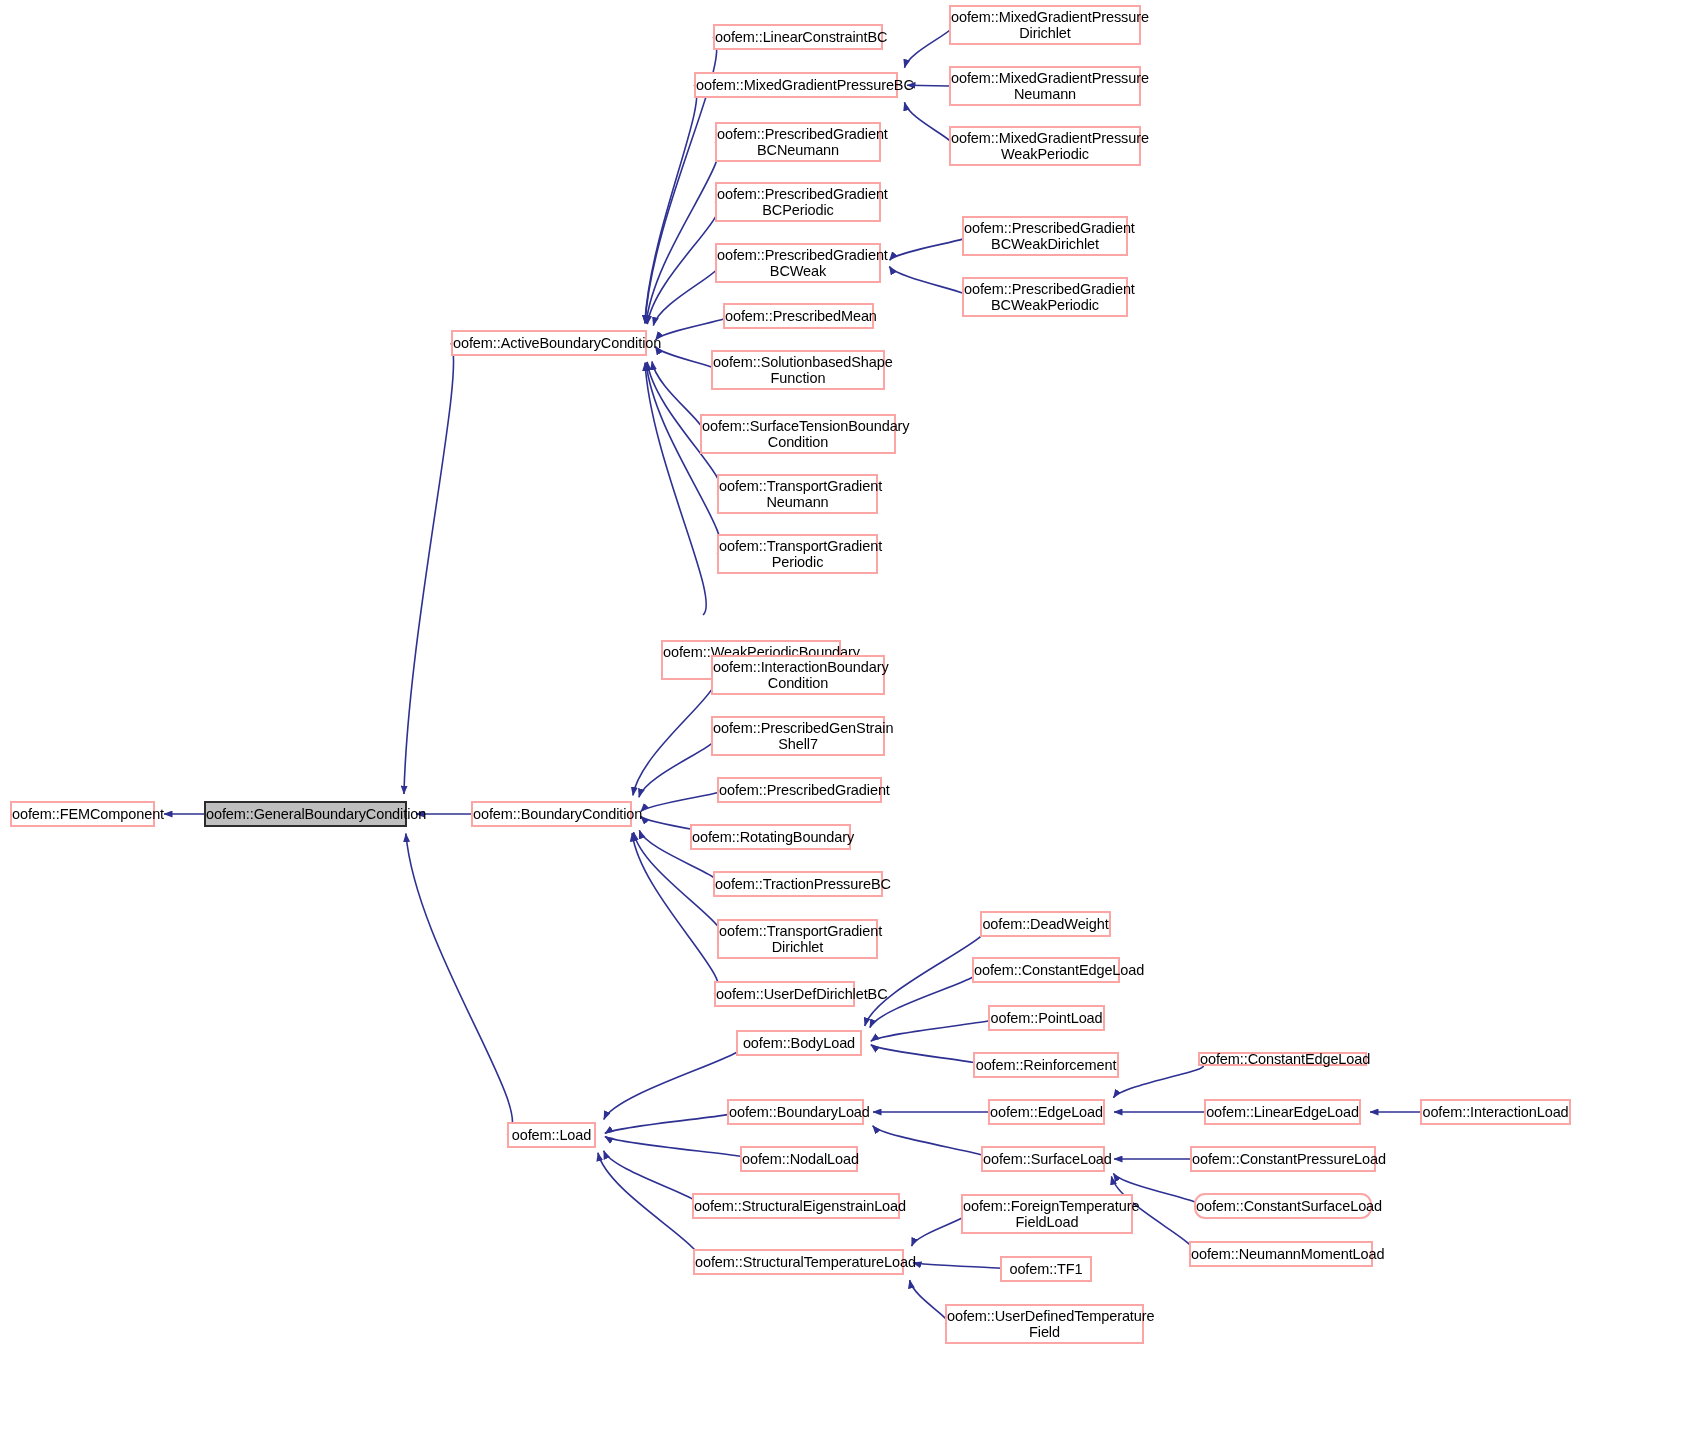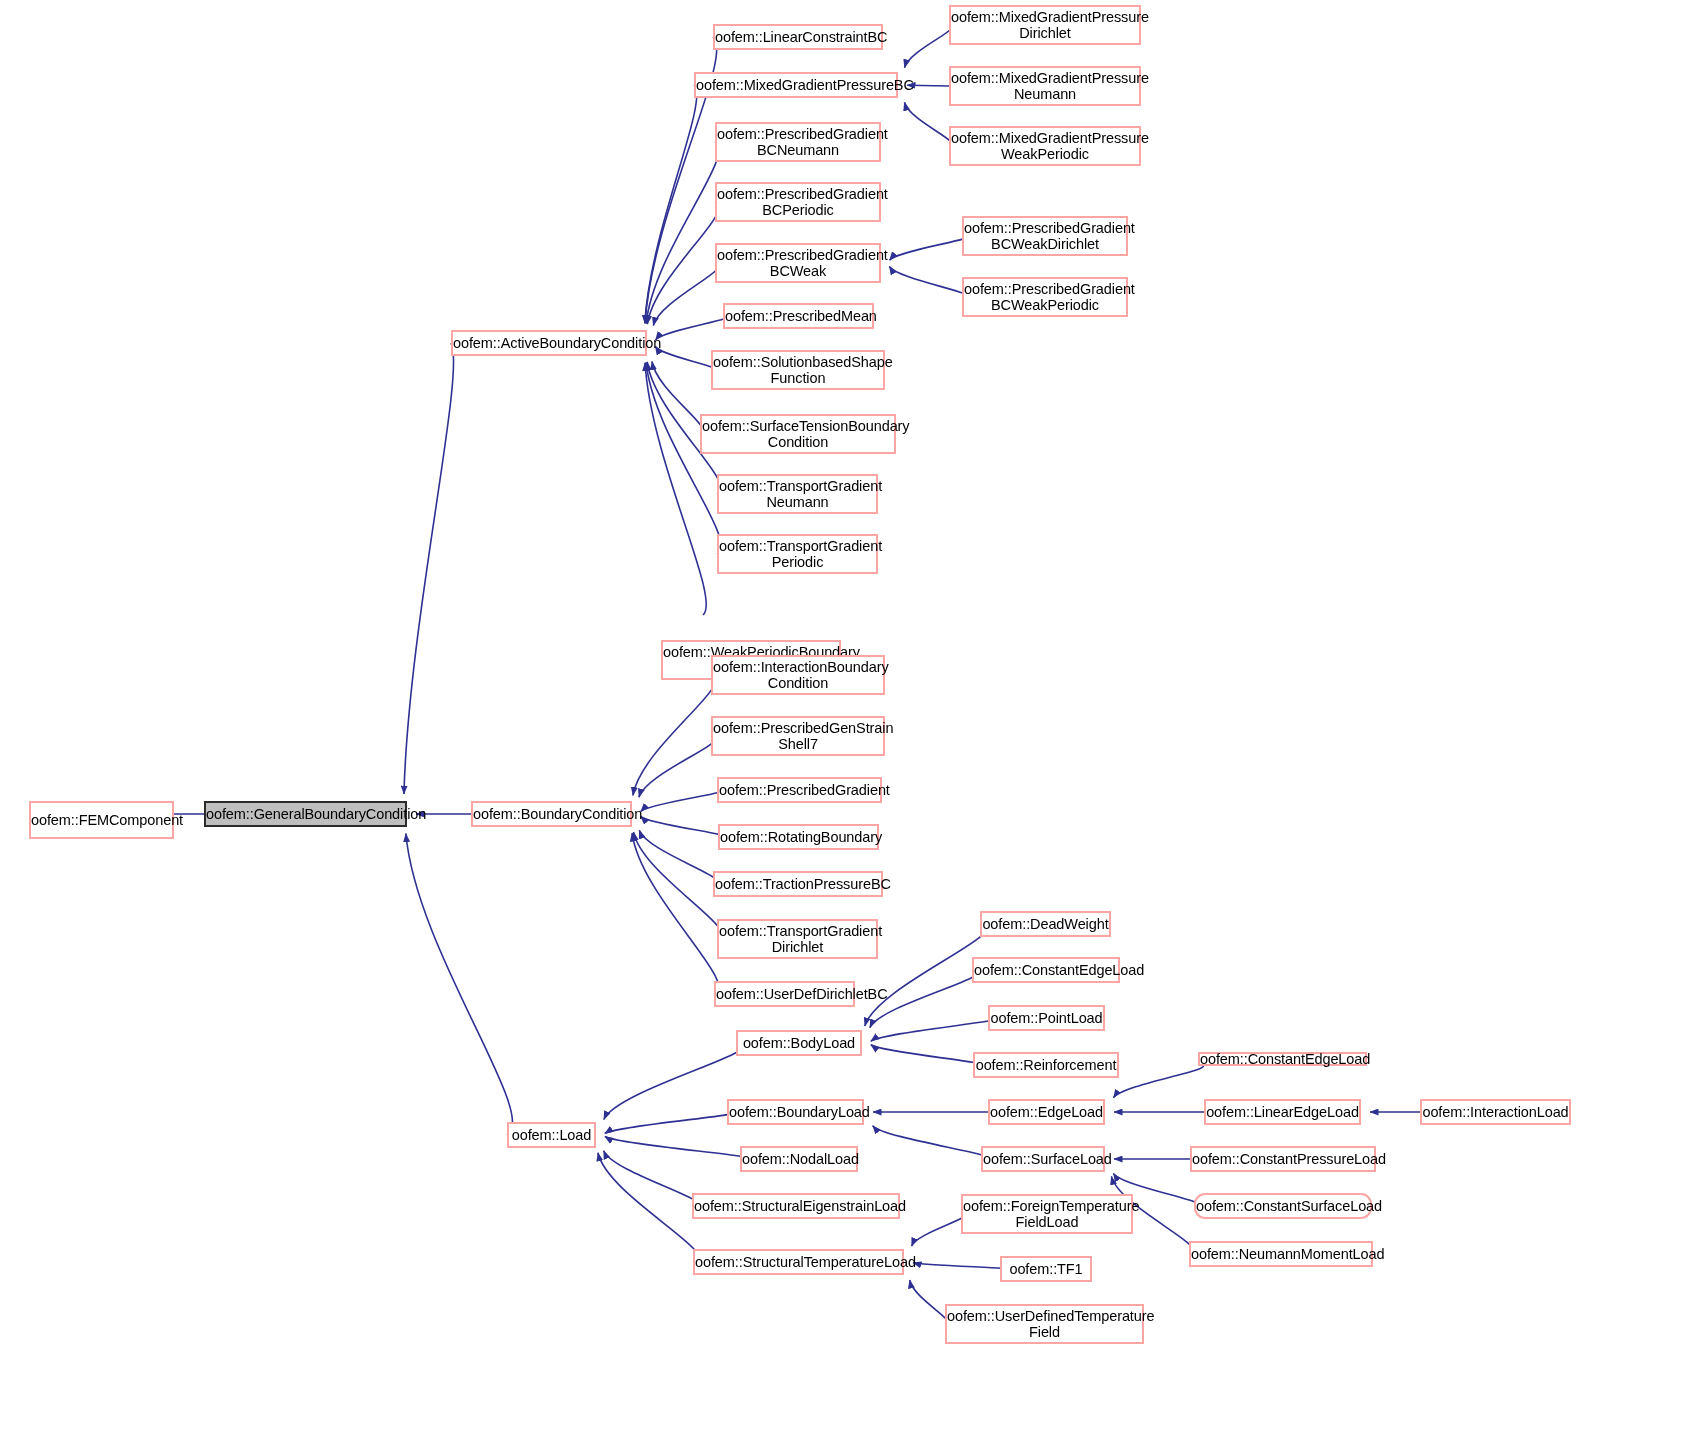--- a/index.html
+++ b/index.html
@@ -101,21 +101,21 @@
       <path d="M961,1214 C979.24,1216.22 917.2490169554962,1232.0397609236254 911.5490169554962,1246.0997609236254" fill="none" stroke="#2e3192" stroke-width="1.6" marker-end="url(#arrowhead)"></path>
       <path d="M1000,1269 C1030.72,1268.58 922.5761692051548,1265.3145123378758 912.9761692051547,1262.6545123378758" fill="none" stroke="#2e3192" stroke-width="1.6" marker-end="url(#arrowhead)"></path>
       <path d="M945,1324 C958.12,1320.94 913.739012206422,1299.3943810372566 909.639012206422,1280.0143810372565" fill="none" stroke="#2e3192" stroke-width="1.6" marker-end="url(#arrowhead)"></path>
       <path d="M1198,1065 C1227.76,1067.16 1122.6931128844667,1084.0710530769804 1113.3931128844667,1097.7510530769805" fill="none" stroke="#2e3192" stroke-width="1.6" marker-end="url(#arrowhead)"></path>
       <path d="M1204,1112 L1114,1112" fill="none" stroke="#2e3192" stroke-width="1.6" marker-end="url(#arrowhead)"></path>
       <path d="M1190,1159 L1114,1159" fill="none" stroke="#2e3192" stroke-width="1.6" marker-end="url(#arrowhead)"></path>
       <path d="M1194,1206 C1222.48,1203.84 1122.2432973594268,1187.054816909431 1113.3432973594267,1173.374816909431" fill="none" stroke="#2e3192" stroke-width="1.6" marker-end="url(#arrowhead)"></path>
       <path d="M1189,1254 C1215.88,1248.96 1119.763961030679,1208.283961030679 1111.3639610306789,1176.3639610306789" fill="none" stroke="#2e3192" stroke-width="1.6" marker-end="url(#arrowhead)"></path>
       <path d="M1420,1112 L1370,1112" fill="none" stroke="#2e3192" stroke-width="1.6" marker-end="url(#arrowhead)"></path>
     </svg>
-<div class="node" style="left: 10px; top: 801px; width: 145px; height: 38px; margin-left: 19px;"><span class="lbl">oofem::FEMComponent</span></div>
+<div class="node" style="left: 10px; top: 801px; width: 145px; height: 26px;"><span class="lbl">oofem::FEMComponent</span></div>
     <div class="node current" style="left: 204px; top: 801px; width: 203px; height: 26px;"><span class="lbl">oofem::GeneralBoundaryCondition</span></div>
     <div class="node" style="left: 451px; top: 330px; width: 196px; height: 26px;"><span class="lbl">oofem::ActiveBoundaryCondition</span></div>
     <div class="node" style="left: 471px; top: 801px; width: 161px; height: 26px;"><span class="lbl">oofem::BoundaryCondition</span></div>
     <div class="node" style="left: 507px; top: 1122px; width: 89px; height: 26px;"><span class="lbl">oofem::Load</span></div>
     <div class="node" style="left: 713px; top: 24px; width: 170px; height: 26px;"><span class="lbl">oofem::LinearConstraintBC</span></div>
     <div class="node" style="left: 694px; top: 72px; width: 204px; height: 26px;"><span class="lbl">oofem::MixedGradientPressureBC</span></div>
     <div class="node" style="left: 715px; top: 122px; width: 166px; height: 40px;"><span class="lbl">oofem::PrescribedGradient
 BCNeumann</span></div>
     <div class="node" style="left: 715px; top: 182px; width: 166px; height: 40px;"><span class="lbl">oofem::PrescribedGradient
 BCPeriodic</span></div>
@@ -130,21 +130,21 @@
 Neumann</span></div>
     <div class="node" style="left: 717px; top: 534px; width: 161px; height: 40px;"><span class="lbl">oofem::TransportGradient
 Periodic</span></div>
     <div class="node" style="left: 661px; top: 595px; width: 180px; height: 40px; margin-top: 45px;"><span class="lbl">oofem::WeakPeriodicBoundary
 Condition</span></div>
     <div class="node" style="left: 711px; top: 655px; width: 174px; height: 40px;"><span class="lbl">oofem::InteractionBoundary
 Condition</span></div>
     <div class="node" style="left: 711px; top: 716px; width: 174px; height: 40px;"><span class="lbl">oofem::PrescribedGenStrain
 Shell7</span></div>
     <div class="node" style="left: 717px; top: 777px; width: 165px; height: 26px;"><span class="lbl">oofem::PrescribedGradient</span></div>
-    <div class="node" style="left: 718px; top: 824px; width: 161px; height: 26px;"><span class="lbl">oofem::RotatingBoundary</span></div>
+    <div class="node" style="left: 690px; top: 824px; width: 161px; height: 26px;"><span class="lbl">oofem::RotatingBoundary</span></div>
     <div class="node" style="left: 713px; top: 871px; width: 170px; height: 26px;"><span class="lbl">oofem::TractionPressureBC</span></div>
     <div class="node" style="left: 717px; top: 919px; width: 161px; height: 40px;"><span class="lbl">oofem::TransportGradient
 Dirichlet</span></div>
     <div class="node" style="left: 714px; top: 981px; width: 141px; height: 26px;"><span class="lbl">oofem::UserDefDirichletBC</span></div>
     <div class="node" style="left: 736px; top: 1030px; width: 126px; height: 26px;"><span class="lbl">oofem::BodyLoad</span></div>
     <div class="node" style="left: 727px; top: 1099px; width: 137px; height: 26px;"><span class="lbl">oofem::BoundaryLoad</span></div>
     <div class="node" style="left: 740px; top: 1146px; width: 118px; height: 26px;"><span class="lbl">oofem::NodalLoad</span></div>
     <div class="node" style="left: 692px; top: 1193px; width: 208px; height: 26px;"><span class="lbl">oofem::StructuralEigenstrainLoad</span></div>
     <div class="node" style="left: 693px; top: 1249px; width: 211px; height: 26px;"><span class="lbl">oofem::StructuralTemperatureLoad</span></div>
     <div class="node" style="left: 949px; top: 5px; width: 192px; height: 40px;"><span class="lbl">oofem::MixedGradientPressure

